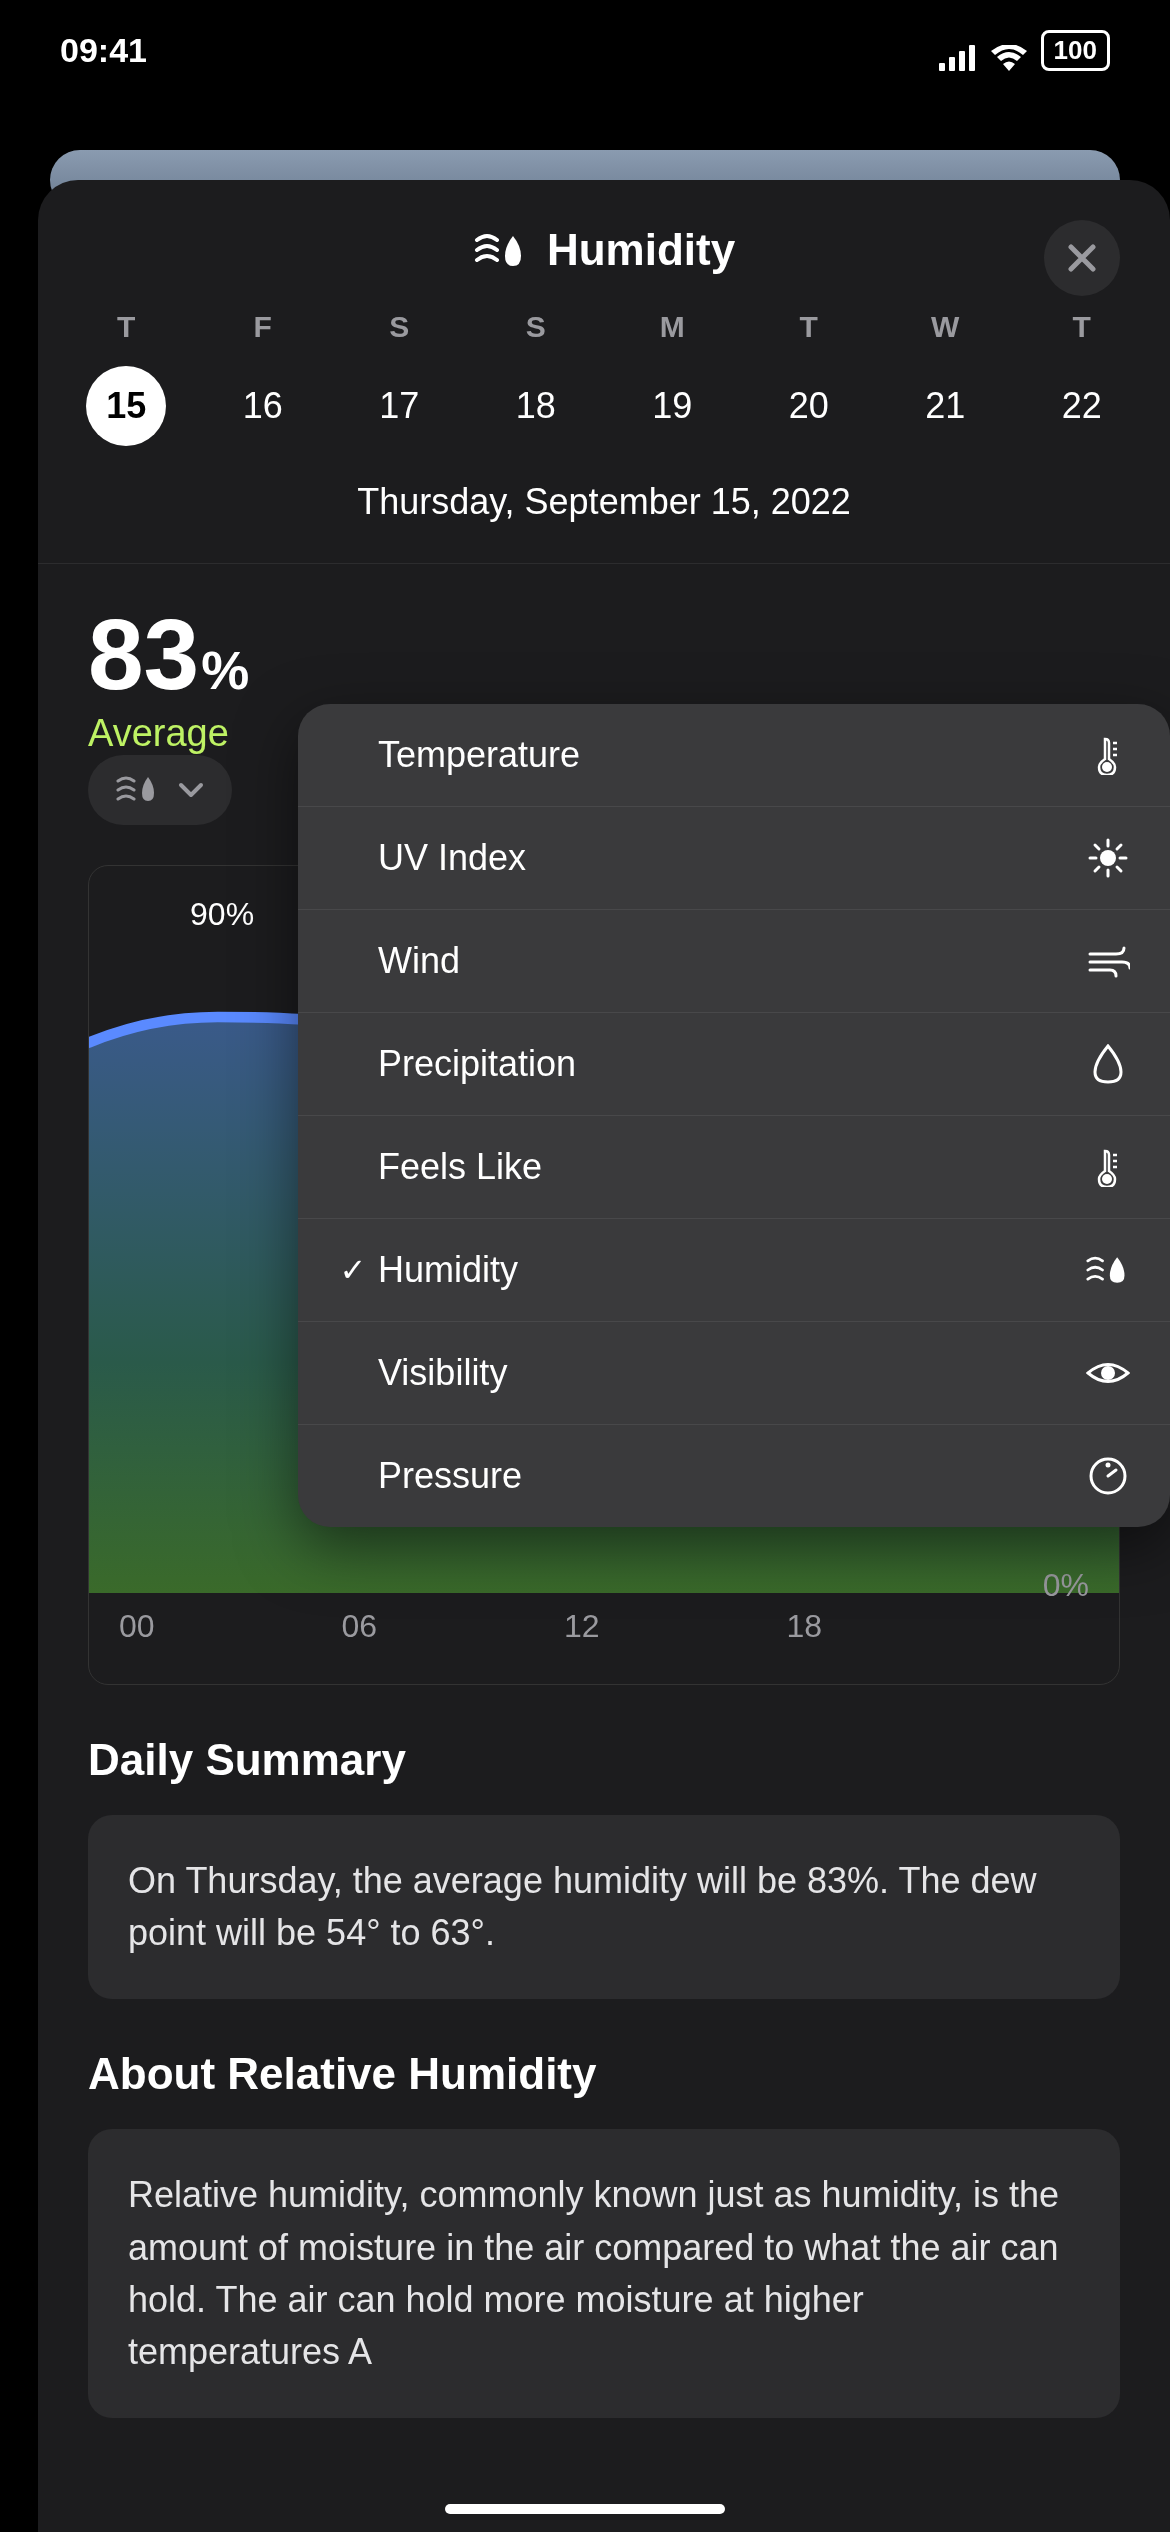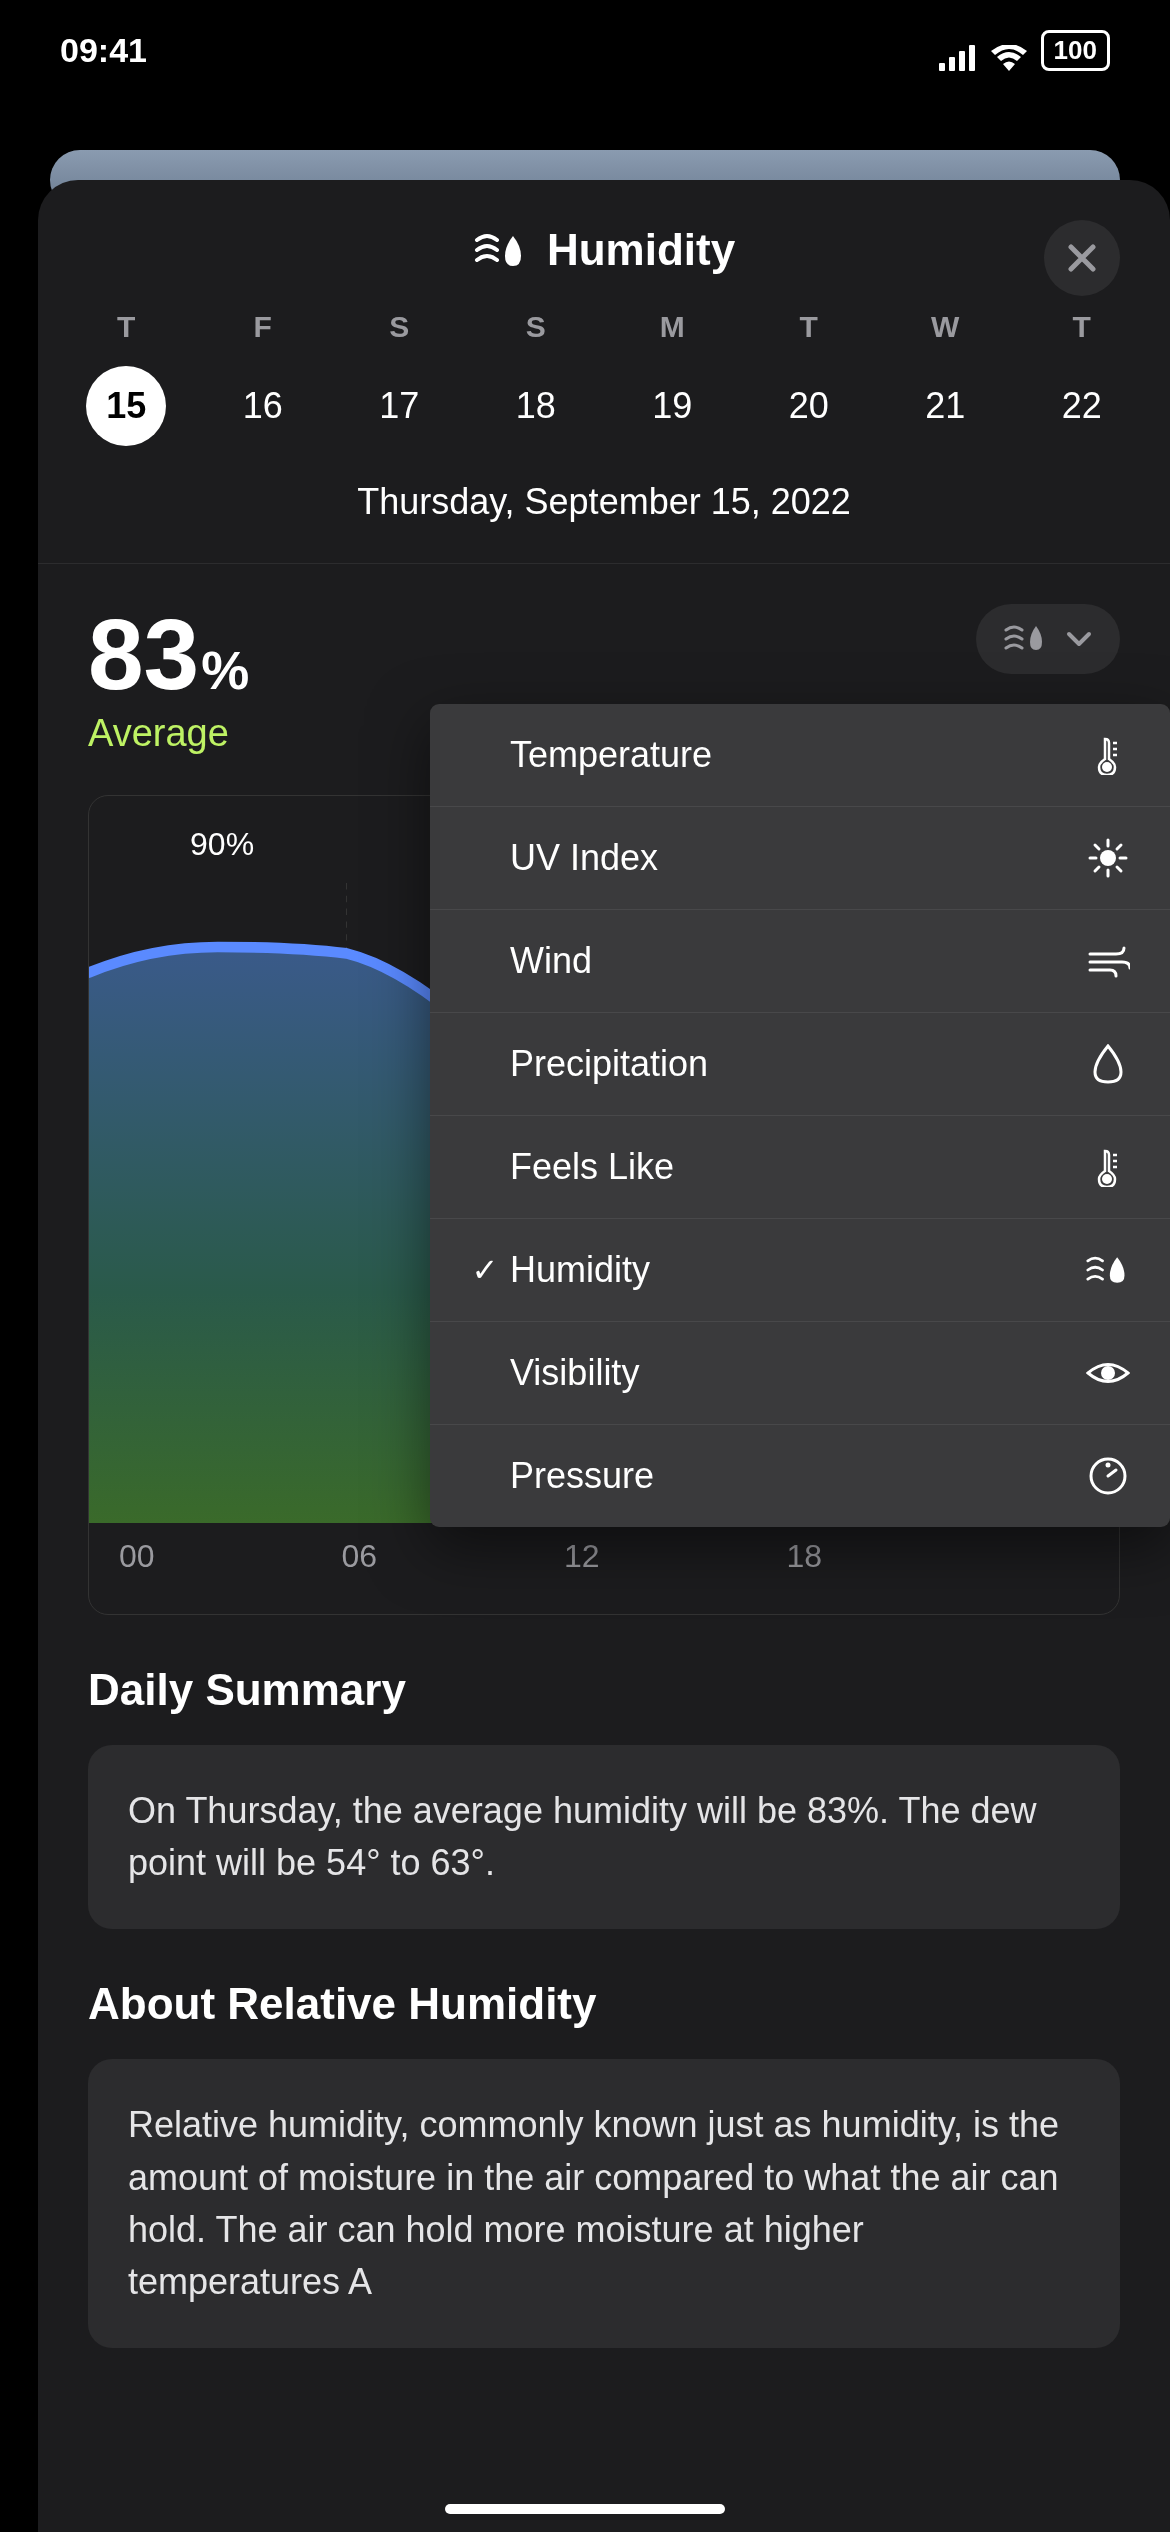--- a/index.html
+++ b/index.html
@@ -14,36 +14,36 @@
 .header-title { display: flex; align-items: center; gap: 18px; font-size: 44px; font-weight: 700; }
 .close-btn { position: absolute; right: 50px; top: 40px; width: 76px; height: 76px; border-radius: 50%; background: #2c2c2e; display: flex; align-items: center; justify-content: center; font-size: 38px; color: #9a9a9f; cursor: pointer; }
 .days-row { display: flex; justify-content: space-around; padding: 0 20px; }
 .day-col { display: flex; flex-direction: column; align-items: center; gap: 22px; cursor: pointer; width: 90px; }
 .day-letter { font-size: 30px; font-weight: 600; color: #9a9a9f; }
 .day-num { font-size: 36px; font-weight: 500; color: #fff; width: 80px; height: 80px; display: flex; align-items: center; justify-content: center; border-radius: 50%; text-align: right; }
 .day-num.selected { background: #fff; color: #000; font-weight: 700; }
 .full-date { text-align: center; font-size: 36px; font-weight: 500; margin-top: 35px; padding-bottom: 40px; }
 .divider { height: 1px; background: #2c2c2e; }
 .main-content { padding: 40px 50px; position: relative; }
-.stat-row { display: flex; justify-content: space-between; align-items: flex-start; }
+.stat-row { display: flex; justify-content: space-between; align-items: flex-start; flex-direction: column; }
 .big-stat { display: flex; align-items: baseline; gap: 2px; }
 .big-num { font-size: 100px; font-weight: 700; line-height: 1; }
 .big-pct { font-size: 54px; font-weight: 600; }
 .stat-label { font-size: 38px; color: #bef264; margin-top: 8px; }
 .metric-toggle { background: #2c2c2e; border-radius: 40px; padding: 18px 28px; display: flex; align-items: center; gap: 18px; cursor: pointer; }
 .metric-toggle svg { display: block; }
 .chart-area { margin-top: 40px; position: relative; height: 820px; border: 1px solid #333; border-radius: 20px; padding: 30px 0 0; overflow: hidden; }
 .chart-labels { display: flex; justify-content: space-around; font-size: 32px; font-weight: 500; color: #fff; padding: 0 10px; }
 .chart-labels span:last-child { color: #9a9a9f; }
 .chart-svg { width: 100%; height: 640px; display: block; margin-top: 20px; }
 .x-axis { display: flex; justify-content: space-between; padding: 15px 30px 20px; font-size: 32px; color: #9a9a9f; }
 .zero-pct { position: absolute; right: 30px; bottom: 80px; color: #9a9a9f; font-size: 32px; }
 .section-title { font-size: 44px; font-weight: 700; margin: 50px 0 30px; }
 .info-card { background: #2c2c2e; border-radius: 24px; padding: 40px; font-size: 36px; line-height: 1.45; color: #e5e5e7; }
-.dropdown { position: absolute; top: 140px; right: 0; width: 740px; background: #3a3a3c; border-radius: 9px; overflow: hidden; box-shadow: 0 20px 60px rgba(0,0,0,0.5); z-index: 100; }
+.dropdown { position: absolute; top: 140px; right: 0; width: 872px; background: #3a3a3c; border-radius: 32px; overflow: hidden; box-shadow: 0 20px 60px rgba(0,0,0,0.5); z-index: 100; }
 .dropdown-item { display: flex; align-items: center; padding: 30px 40px 30px 30px; border-bottom: 1px solid #48484a; cursor: pointer; font-size: 36px; }
 .dropdown-item:last-child { border-bottom: none; }
 .dropdown-check { width: 50px; display: flex; justify-content: center; font-size: 32px; }
 .dropdown-label { flex: 1; }
 .dropdown-icon { width: 44px; display: flex; justify-content: center; }
 .dropdown-icon svg { display: block; }
 .home-indicator { position: absolute; bottom: 18px; left: 50%; transform: translateX(-50%); width: 280px; height: 10px; background: #fff; border-radius: 10px; }
 </style>
 </head>
 <body>

